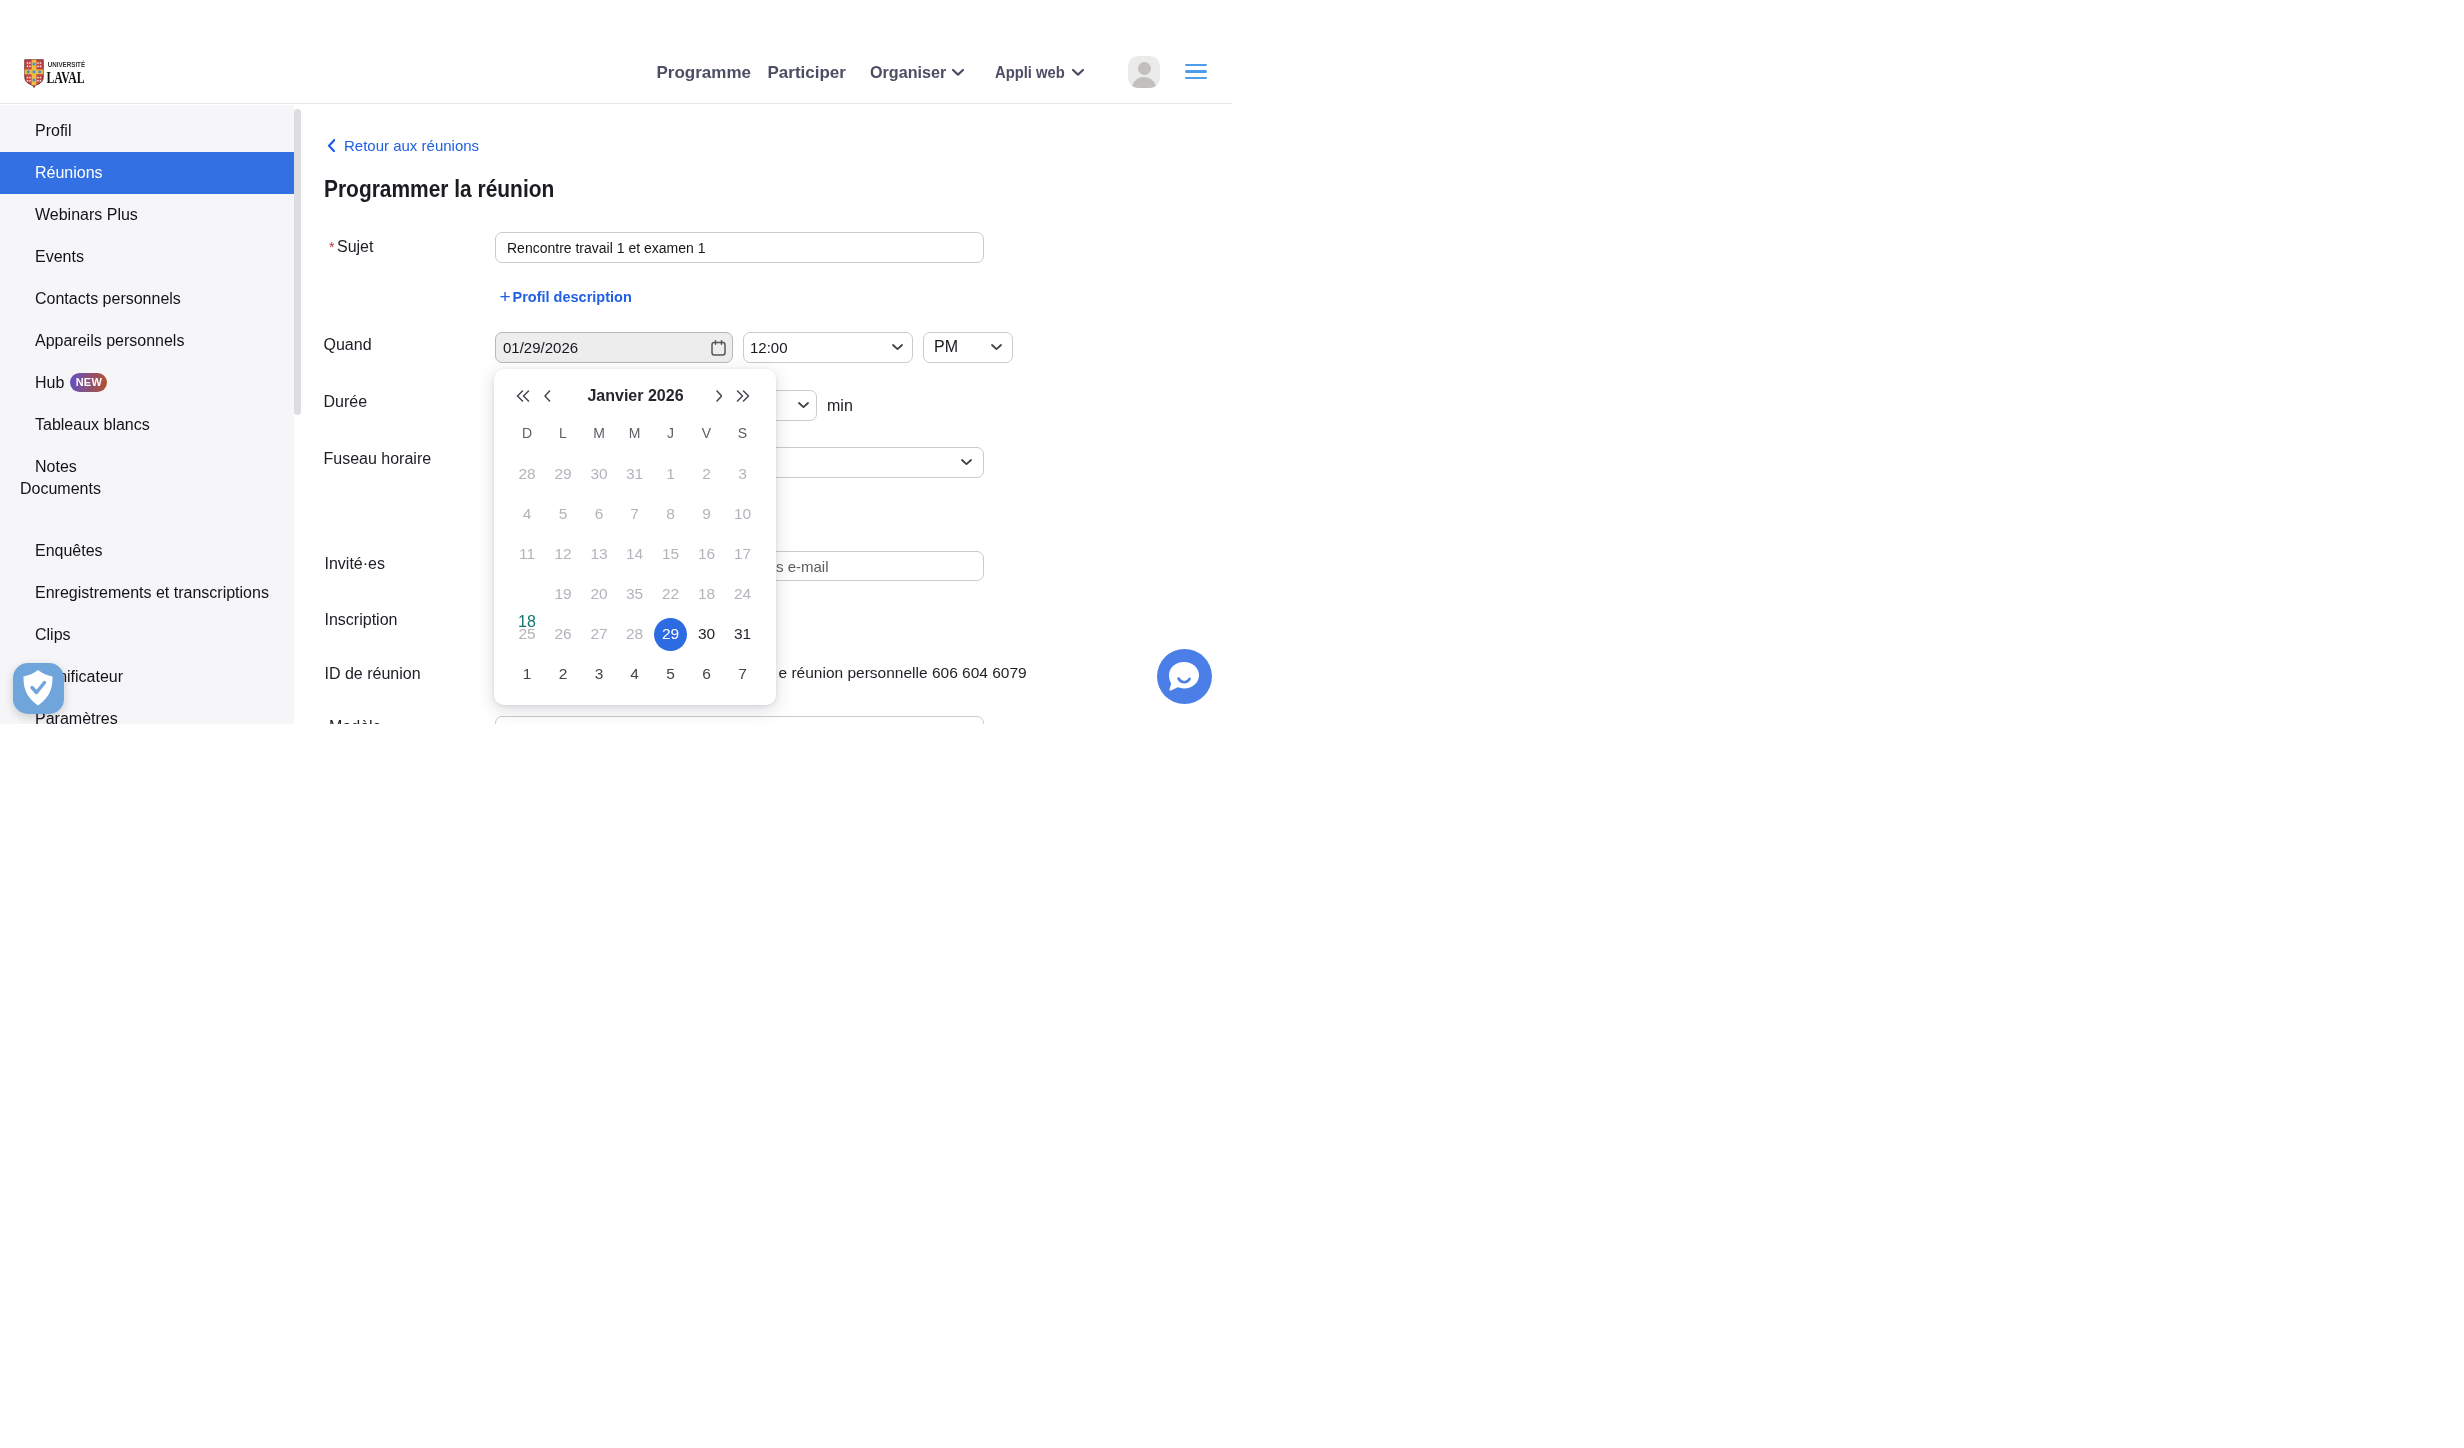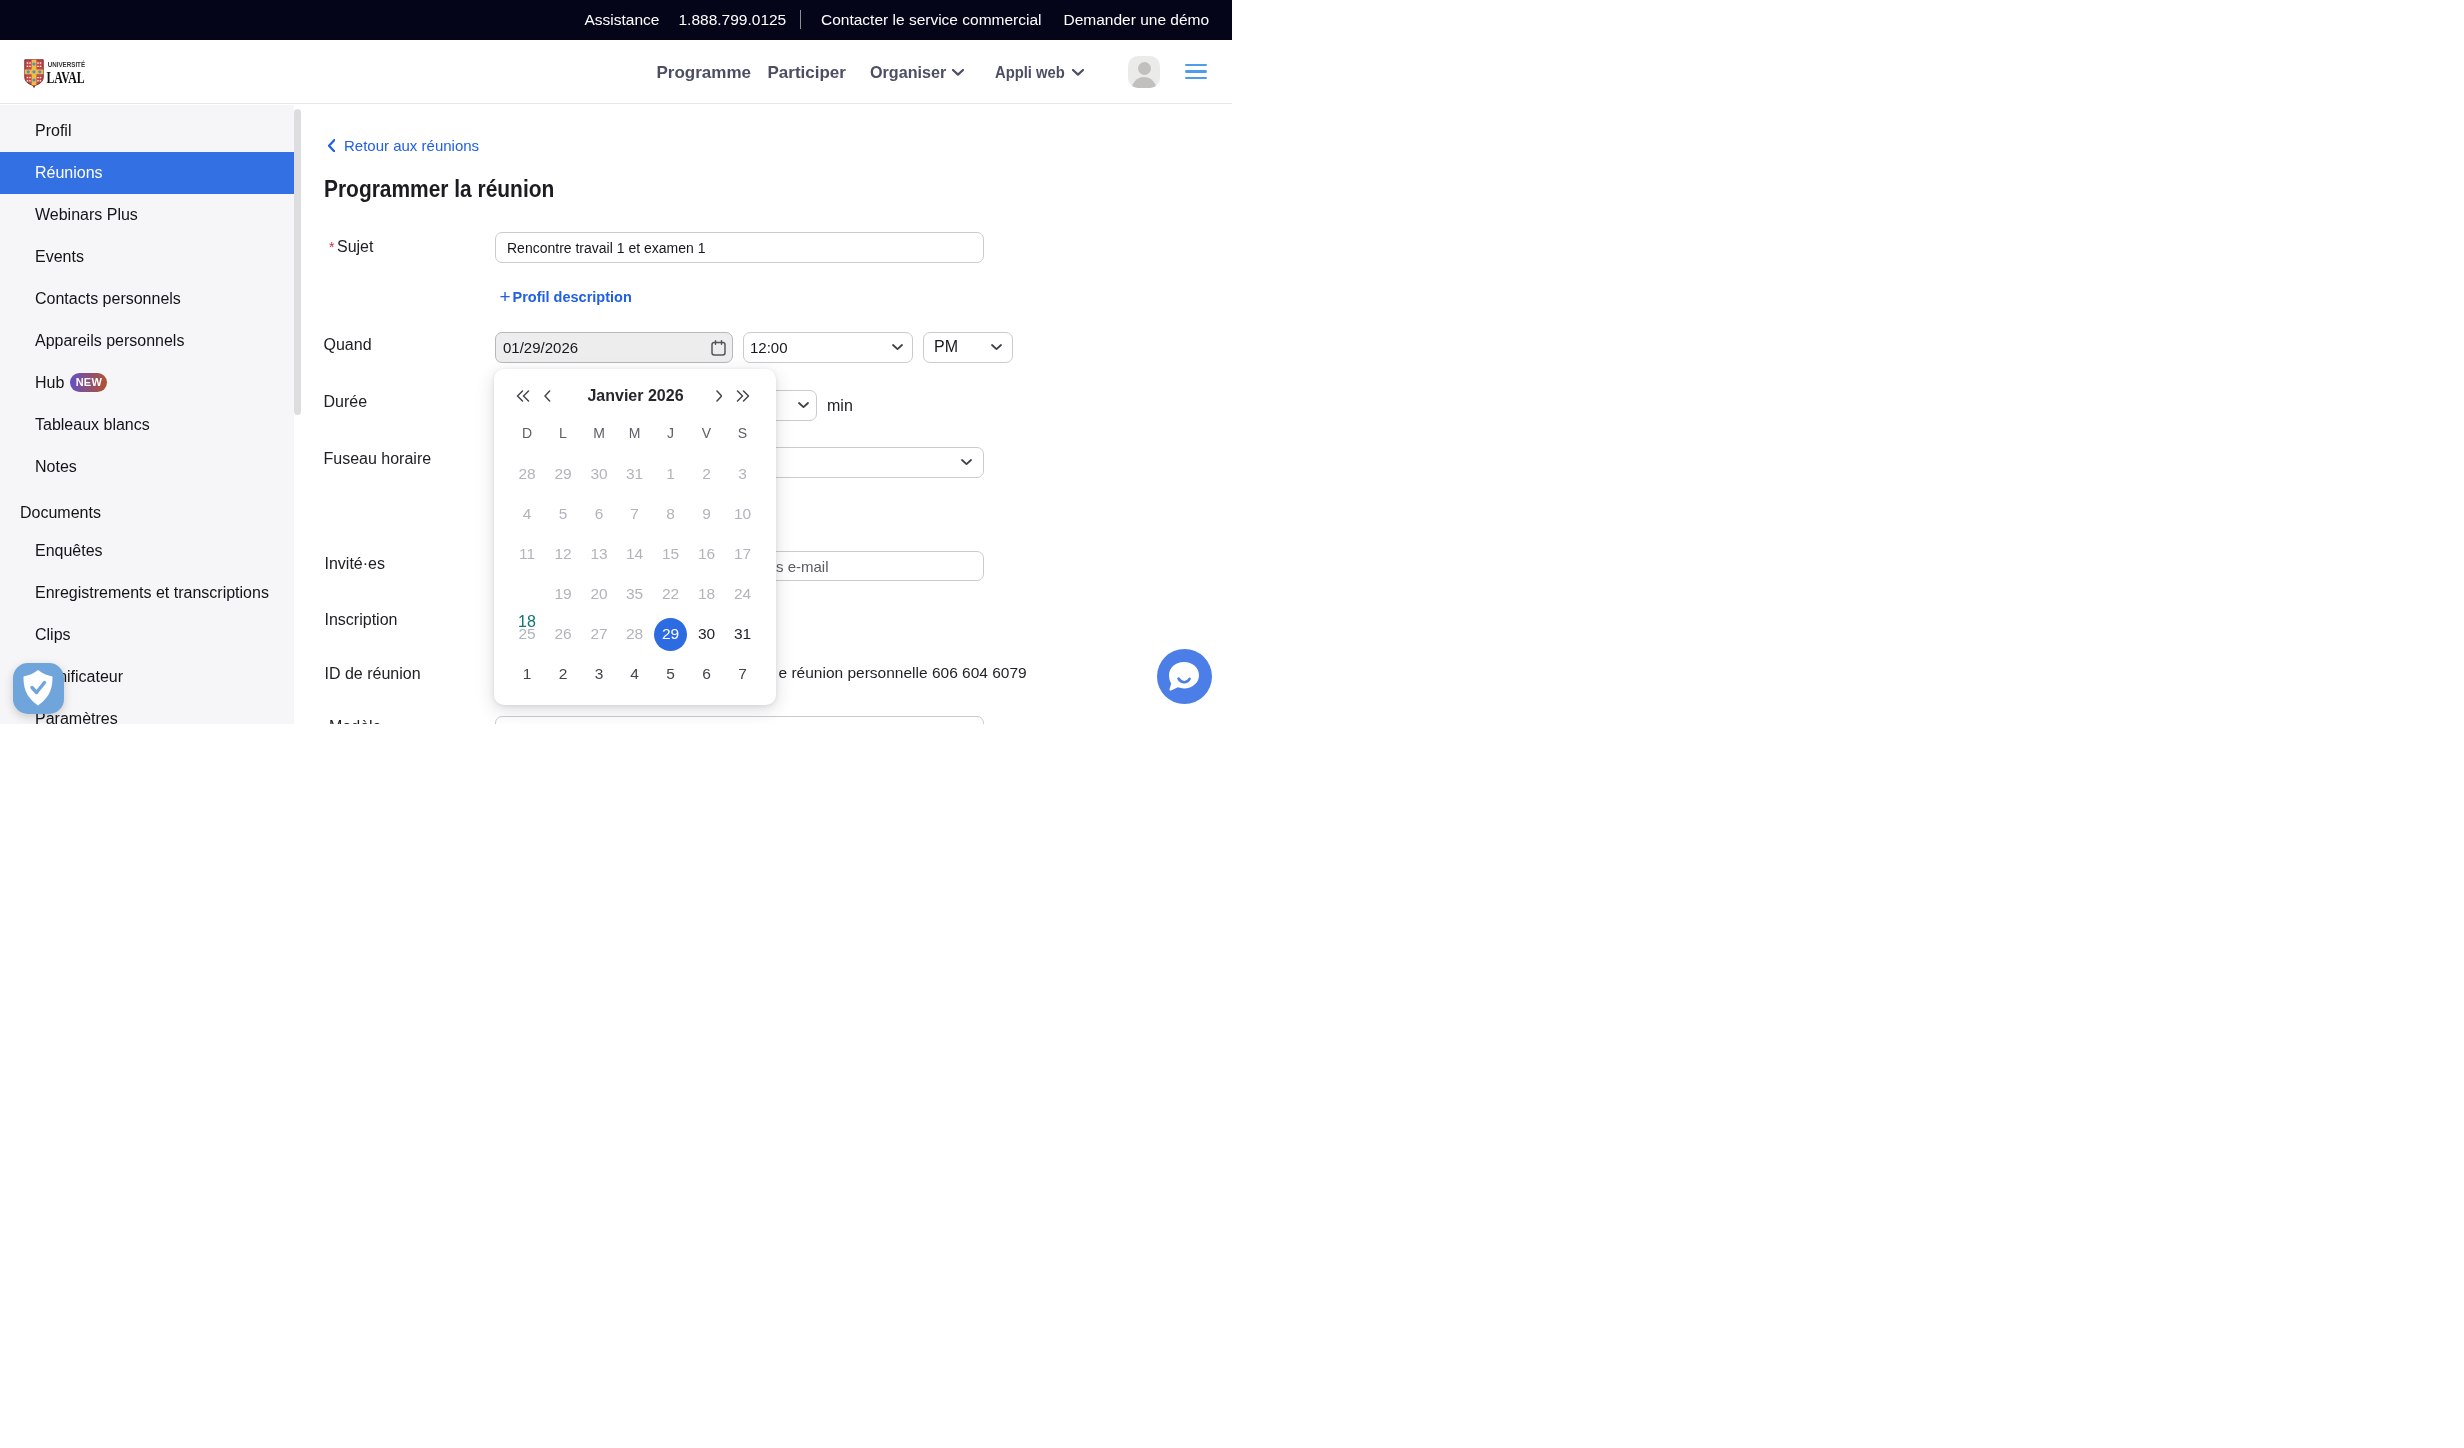--- a/index.html
+++ b/index.html
@@ -17,27 +17,20 @@
 .thumb { position:absolute; left:294px; top:108.5px; width:6.5px; height:306px; background:#dddde0; border-radius:3.5px; }
 .label { position:absolute; font-size:16px; color:#202127; white-space:nowrap; }
 .inputbox { position:absolute; background:#fff; border:1px solid #c9cbce; border-radius:7px; }
 .fieldtext { position:absolute; font-size:15px; color:#17171d; white-space:nowrap; }
 .popup { position:absolute; left:494px; top:368.5px; width:281.5px; height:336px; background:#fff; border-radius:10px;
   box-shadow:0 5px 18px rgba(40,40,60,.16), 0 1px 4px rgba(40,40,60,.10); }
 </style></head>
 <body>
 <div id="page">
 
-  <div class="topbar">
-    <div class="grp" style="left:584.5px;">Assistance</div>
-    <div class="grp" style="left:678.5px;">1.888.799.0125</div>
-    <div style="position:absolute;left:800px;top:10px;width:1px;height:19px;background:rgba(255,255,255,.55);"></div>
-    <div class="grp" style="left:821px;">Contacter le service commercial</div>
-    <div class="grp" style="left:1063.5px;">Demander une démo</div>
-  </div>
 
   <div class="header"></div>
 
   <svg style="position:absolute;left:24px;top:58.5px;" width="20" height="29" viewBox="0 0 40 58">
     <path d="M1.5 1.5 H38.5 V36 Q38.5 46 28 50.5 L22.5 52.8 L20 57 L17.5 52.8 L12 50.5 Q1.5 46 1.5 36 Z" fill="#c54747" stroke="#5c1a1a" stroke-width="1.6"></path>
     <rect x="15.2" y="1.5" width="9.6" height="51" fill="#eebc41"></rect>
     <path d="M1.5 21 H38.5 V30.5 H1.5 Z" fill="#eebc41"></path>
     <circle cx="20" cy="10" r="3.2" fill="#4a90d9"></circle>
     <circle cx="8.5" cy="25.7" r="3.2" fill="#4a90d9"></circle>
     <circle cx="20" cy="25.7" r="3.2" fill="#4a90d9"></circle>
@@ -90,21 +83,21 @@
   <div class="sidebar"></div>
   <div class="sitem" style="top:110px;">Profil</div>
 <div class="sitem sel" style="top:152px;">Réunions</div>
 <div class="sitem" style="top:194px;">Webinars Plus</div>
 <div class="sitem" style="top:236px;">Events</div>
 <div class="sitem" style="top:278px;">Contacts personnels</div>
 <div class="sitem" style="top:320px;">Appareils personnels</div>
 <div class="sitem" style="top:362px;">Hub<span class="newbadge">NEW</span></div>
 <div class="sitem" style="top:404px;">Tableaux blancs</div>
 <div class="sitem" style="top:446px;">Notes</div>
-<div class="sitem" style="top:492px;padding-left:20px;">Documents</div>
+<div class="sitem" style="top:468px;padding-left:20px;">Documents</div>
 <div class="sitem" style="top:530px;">Enquêtes</div>
 <div class="sitem" style="top:572px;">Enregistrements et transcriptions</div>
 <div class="sitem" style="top:614px;">Clips</div>
 <div class="sitem" style="top:656px;">Planificateur</div>
 <div class="sitem" style="top:698px;">Paramètres</div>
   <div class="thumb"></div>
 
   <svg style="position:absolute;left:327.7875px;top:138.75px;" width="7.4" height="13.5" viewBox="0 0 7.4 13.5">
       <path d="M6.4 1 L1 6.75 L6.4 12.5" fill="none" stroke="#2160e4" stroke-width="2.2" stroke-linecap="round" stroke-linejoin="round"></path>
     </svg>

